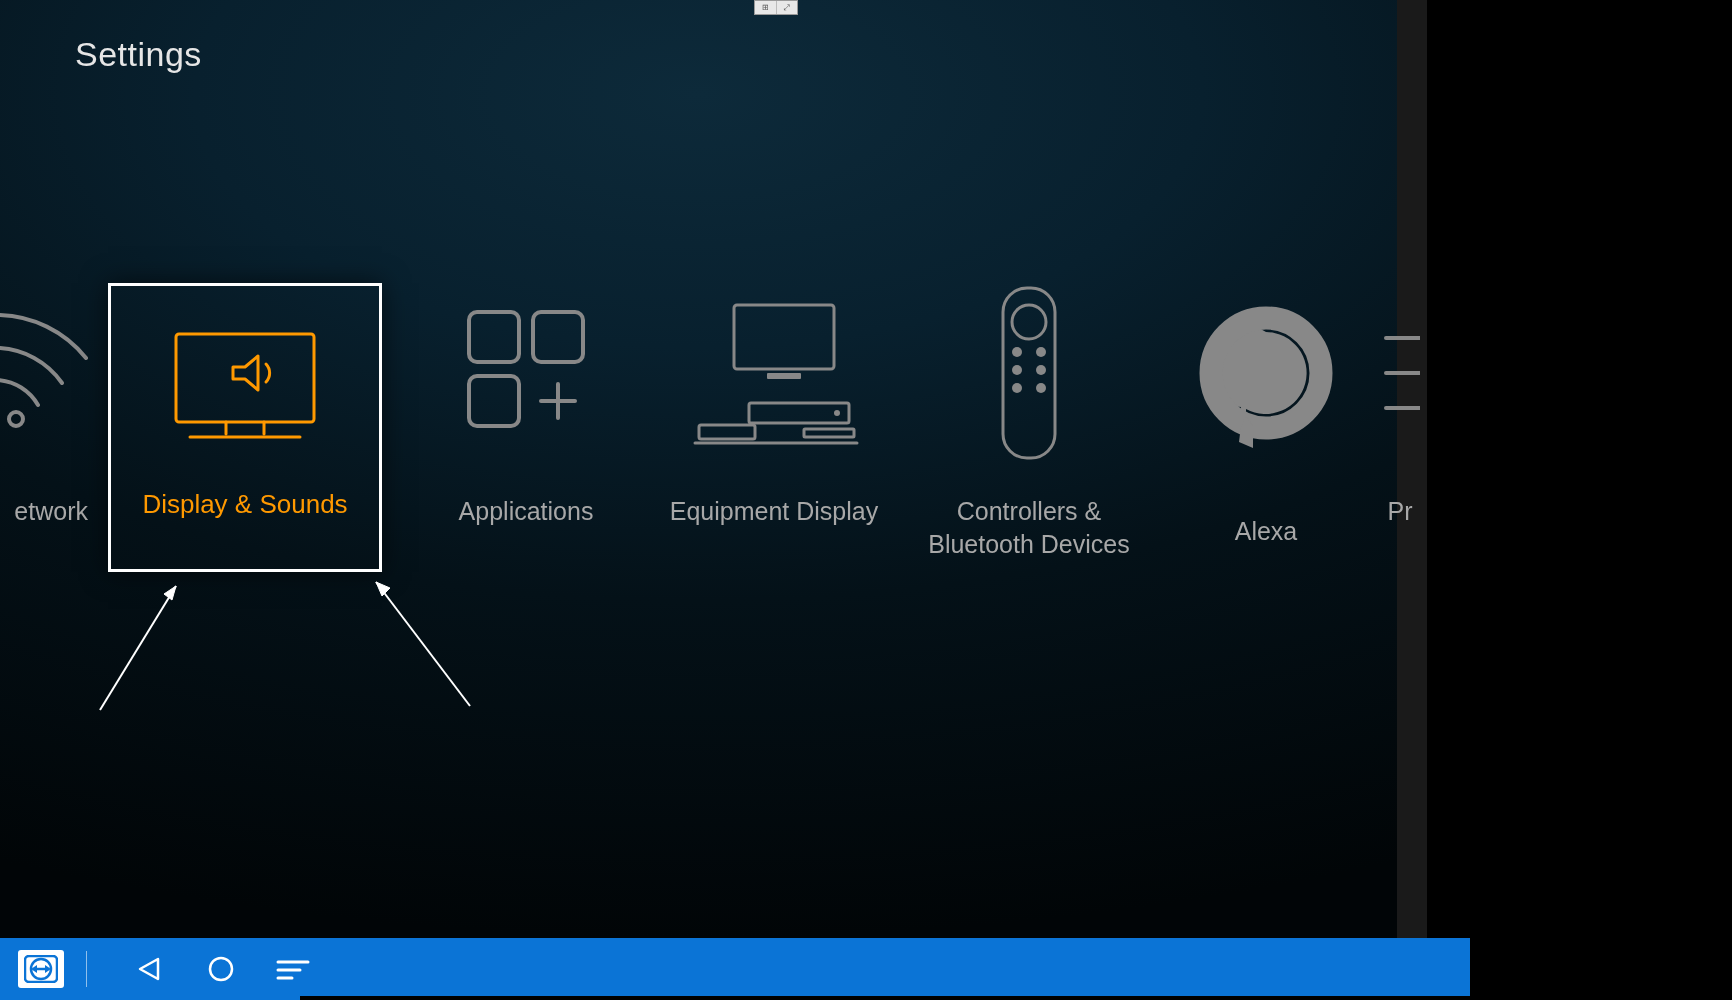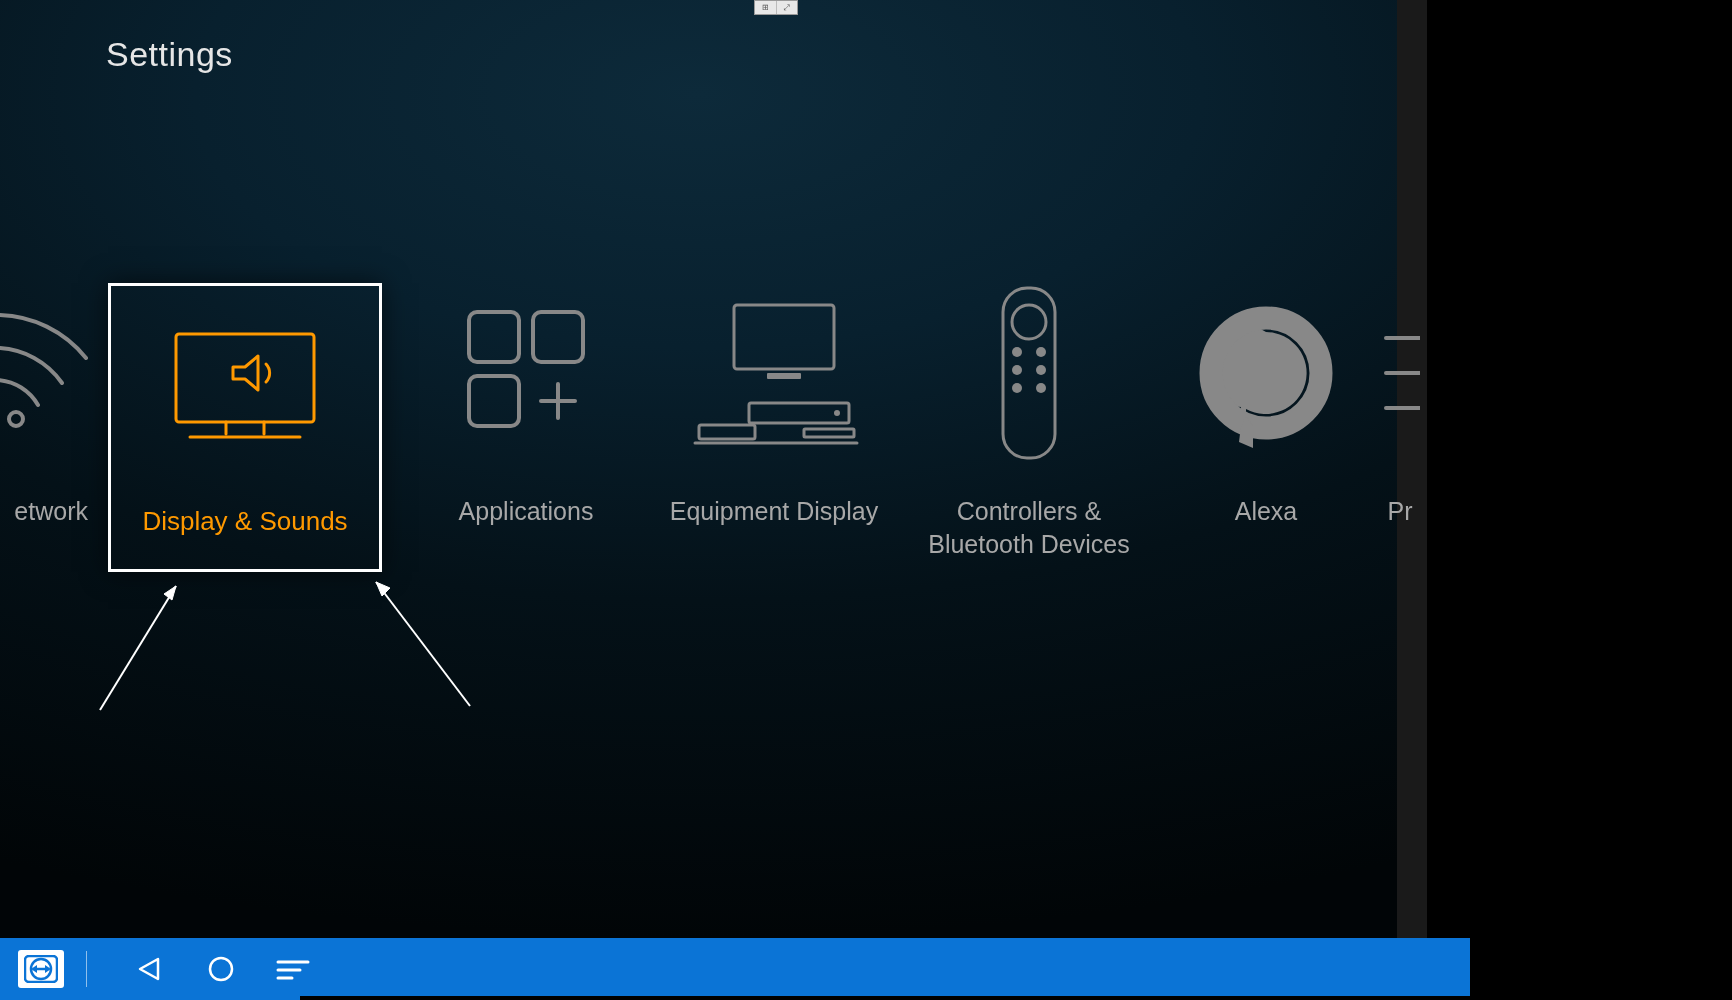--- a/index.html
+++ b/index.html
@@ -29,21 +29,20 @@
       width: 305px; height: 1000px;
       background: #000;
     }
     .page-title {
       position: absolute;
       left: 75px; top: 35px;
       color: #e6e6e6;
       font-size: 34px;
       font-weight: 300;
       letter-spacing: 0.5px;
-      margin-left: 31px;
     }
     .carousel {
       position: absolute;
       top: 283px;
       left: 0;
       width: 1397px;
       height: 300px;
       display: flex;
       align-items: flex-start;
     }
@@ -70,28 +69,27 @@
       max-width: 230px;
     }
     .tile-network { width: 88px; margin-right: 20px; }
     .tile-network .tile-icon { width: 88px; justify-content:flex-end; }
     .tile-network .tile-label { text-align: right; width:88px;}
     .tile-selected {
       width: 274px; height: 289px;
       border: 3px solid #fff;
       margin-right: 34px;
       box-shadow: 0 0 25px rgba(0,0,0,0.6);
-      gap: 17px;
     }
     .tile-selected .tile-icon { height: 180px; width: 100%; margin-top: 10px;}
     .tile-selected .tile-label { color: #ff9900; margin-top: 12px; font-size: 26px;}
     .tile-apps { width: 220px; margin-right: 28px;}
     .tile-equip { width: 220px; margin-right: 20px;}
     .tile-ctrl { width: 250px; margin-right: 12px;}
-    .tile-alexa { width: 200px; margin-right: 14px;}
+    .tile-alexa { width: 200px; margin-right: 14px; gap: 20px;}
     .tile-pr { width: 40px; }
     .tile-pr .tile-label { text-align:center; width:40px; white-space:nowrap; overflow:hidden;}
 
     
     .arrow {
       position: absolute;
       stroke: #fff;
       fill: #fff;
     }
     

